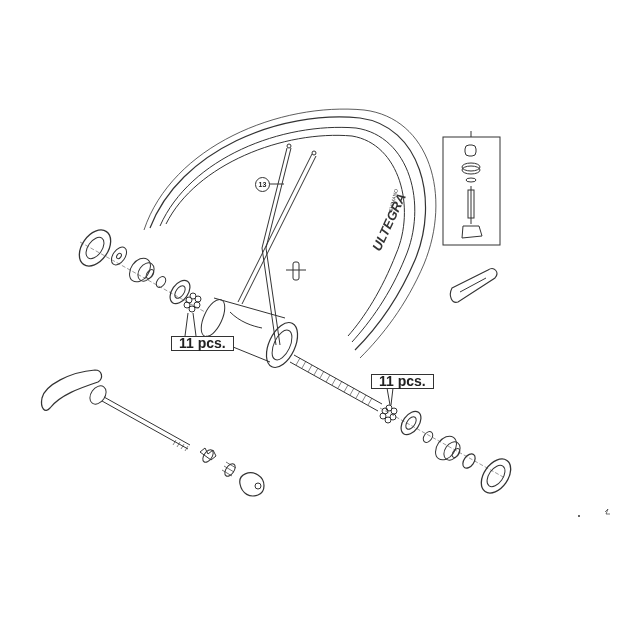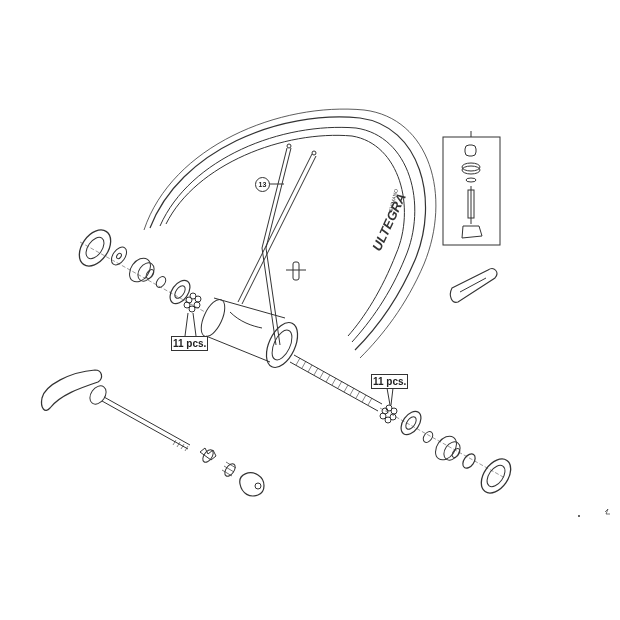--- a/index.html
+++ b/index.html
@@ -1,18 +1,18 @@
 <!DOCTYPE html>
 <html><head>
 <meta charset="utf-8">
 <style>
   html,body{margin:0;padding:0;background:#ffffff;}
   body{width:620px;height:620px;position:relative;overflow:hidden;font-family:"Liberation Sans",sans-serif;}
   #diagram{position:absolute;left:0;top:0;width:620px;height:620px;}
-  .label-box{position:absolute;border:1px solid #333;background:#fff;font-size:10px;font-weight:bold;color:#222;padding:1px 1px;line-height:11px;font-family:"Liberation Sans",sans-serif;}
+  .label-box{position:absolute;border:1px solid #333;background:#fff;font-size:14px;font-weight:bold;color:#222;padding:1px 7px;line-height:11px;font-family:"Liberation Sans",sans-serif;}
   .callout{position:absolute;width:13px;height:13px;border:1px solid #333;border-radius:50%;font-size:7px;font-weight:bold;text-align:center;line-height:13px;background:#fff;color:#222;font-family:"Liberation Sans",sans-serif;}
 </style>
 </head>
 <body>
 
 <svg id="diagram" viewBox="0 0 620 620" xmlns="http://www.w3.org/2000/svg" fill="none" stroke="#333" stroke-width="1">
 
   <g>
     <path d="M150 228 C 180 150, 280 110, 360 118 C 420 126, 440 200, 415 260 C 398 300, 375 330, 355 350" stroke-width="1.2"></path>
     <path d="M160 226 C 190 158, 282 122, 356 128 C 410 136, 428 205, 405 258 C 390 295, 370 322, 352 342"></path>

